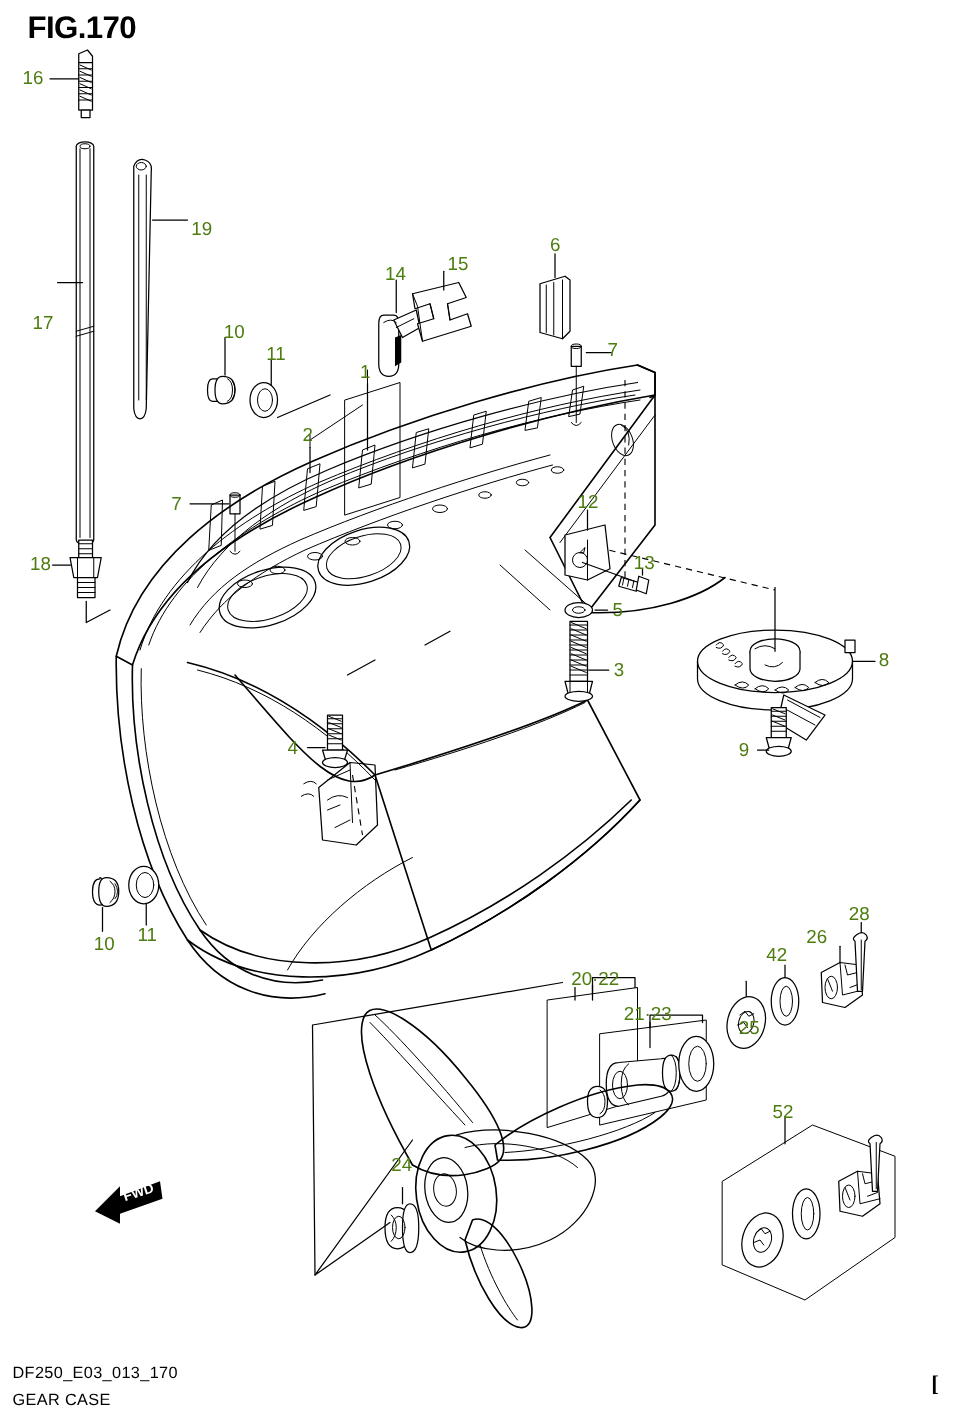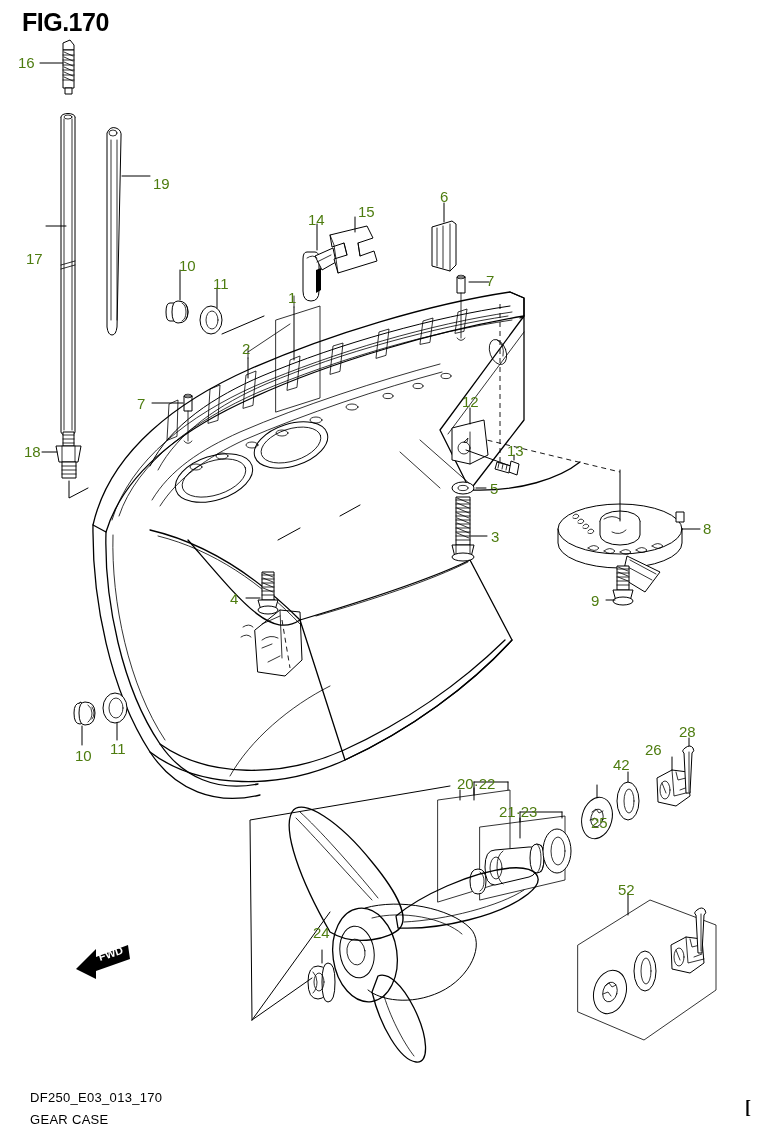--- a/index.html
+++ b/index.html
@@ -11,21 +11,21 @@
     color:#000;
     overflow:hidden;
   }
   #sheet{position:absolute;inset:0;width:767px;height:1137px;}
   .fig-title{
     position:absolute;left:22px;top:8px;
     font-size:25px;font-weight:bold;letter-spacing:-0.5px;
     font-family:"Liberation Sans", sans-serif;
   }
   .footer{
-    position:absolute;left:30px;
+    position:absolute;left:10px;
     font-size:13px;font-family:"Liberation Sans", sans-serif;
     letter-spacing:0.3px;white-space:nowrap;text-align:center;
   }
   #footer-code{top:1090px;}
   #footer-name{top:1112px;}
   .corner-bracket{
     position:absolute;right:16px;top:1098px;
     font-size:18px;font-weight:bold;line-height:1;
     font-family:"Liberation Serif", serif;
   }

